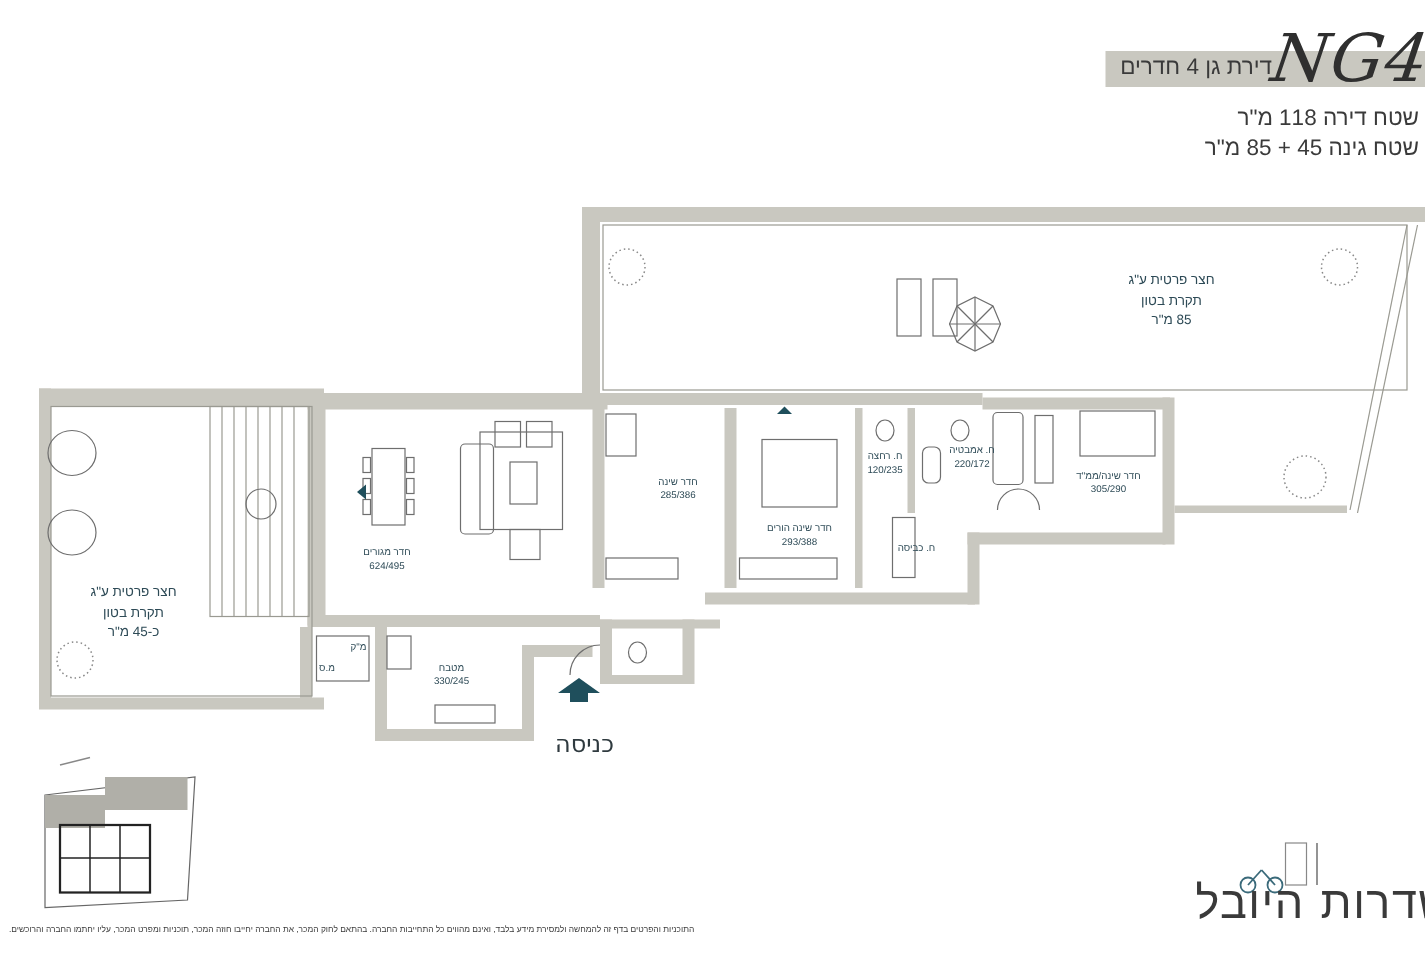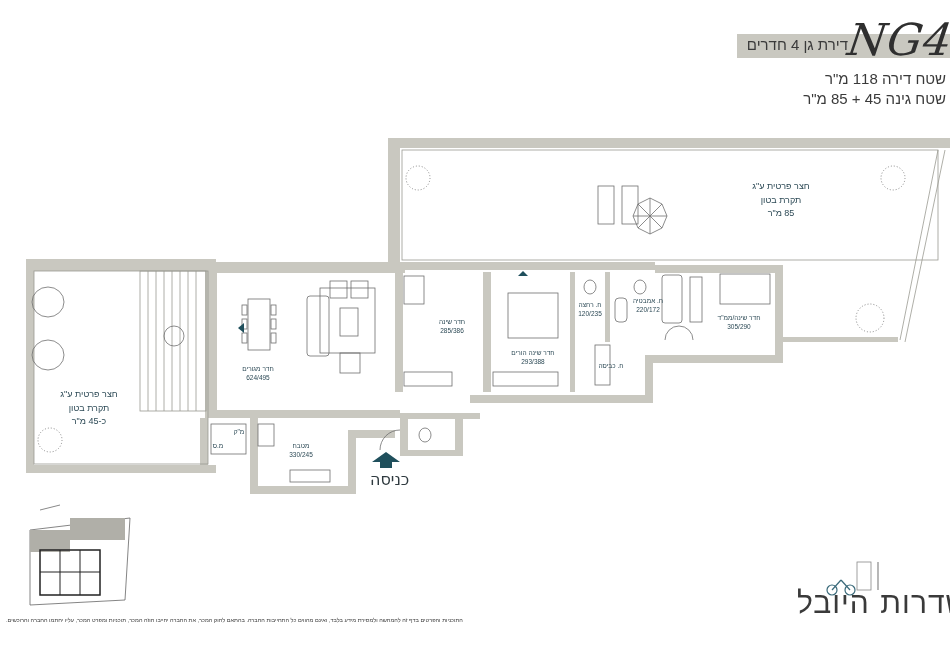--- a/index.html
+++ b/index.html
@@ -219,16 +219,16 @@
   <div>חצר פרטית ע"ג</div>
   <div>תקרת בטון</div>
   <div>85 מ"ר</div>
 </div>
 <div class="abs garden-label" style="left:89px; top:388px;">
   <div>חצר פרטית ע"ג</div>
   <div>תקרת בטון</div>
   <div>כ-45 מ"ר</div>
 </div>
 
-<div class="abs entrance-label" style="left:370px; top:470px;">כניסה</div>
+<div class="abs entrance-label" style="left:370px; top:486px;">כניסה</div>
 
 <div class="abs disclaimer">התוכניות והפרטים בדף זה להמחשה ולמסירת מידע בלבד, ואינם מהווים כל התחייבות החברה. בהתאם לחוק המכר, את החברה יחייבו חוזה המכר, תוכניות ומפרט המכר, עליו יחתמו החברה והרוכשים.</div>
 <div class="abs logo-text">שדרות היובל</div>
 
 </body></html>

